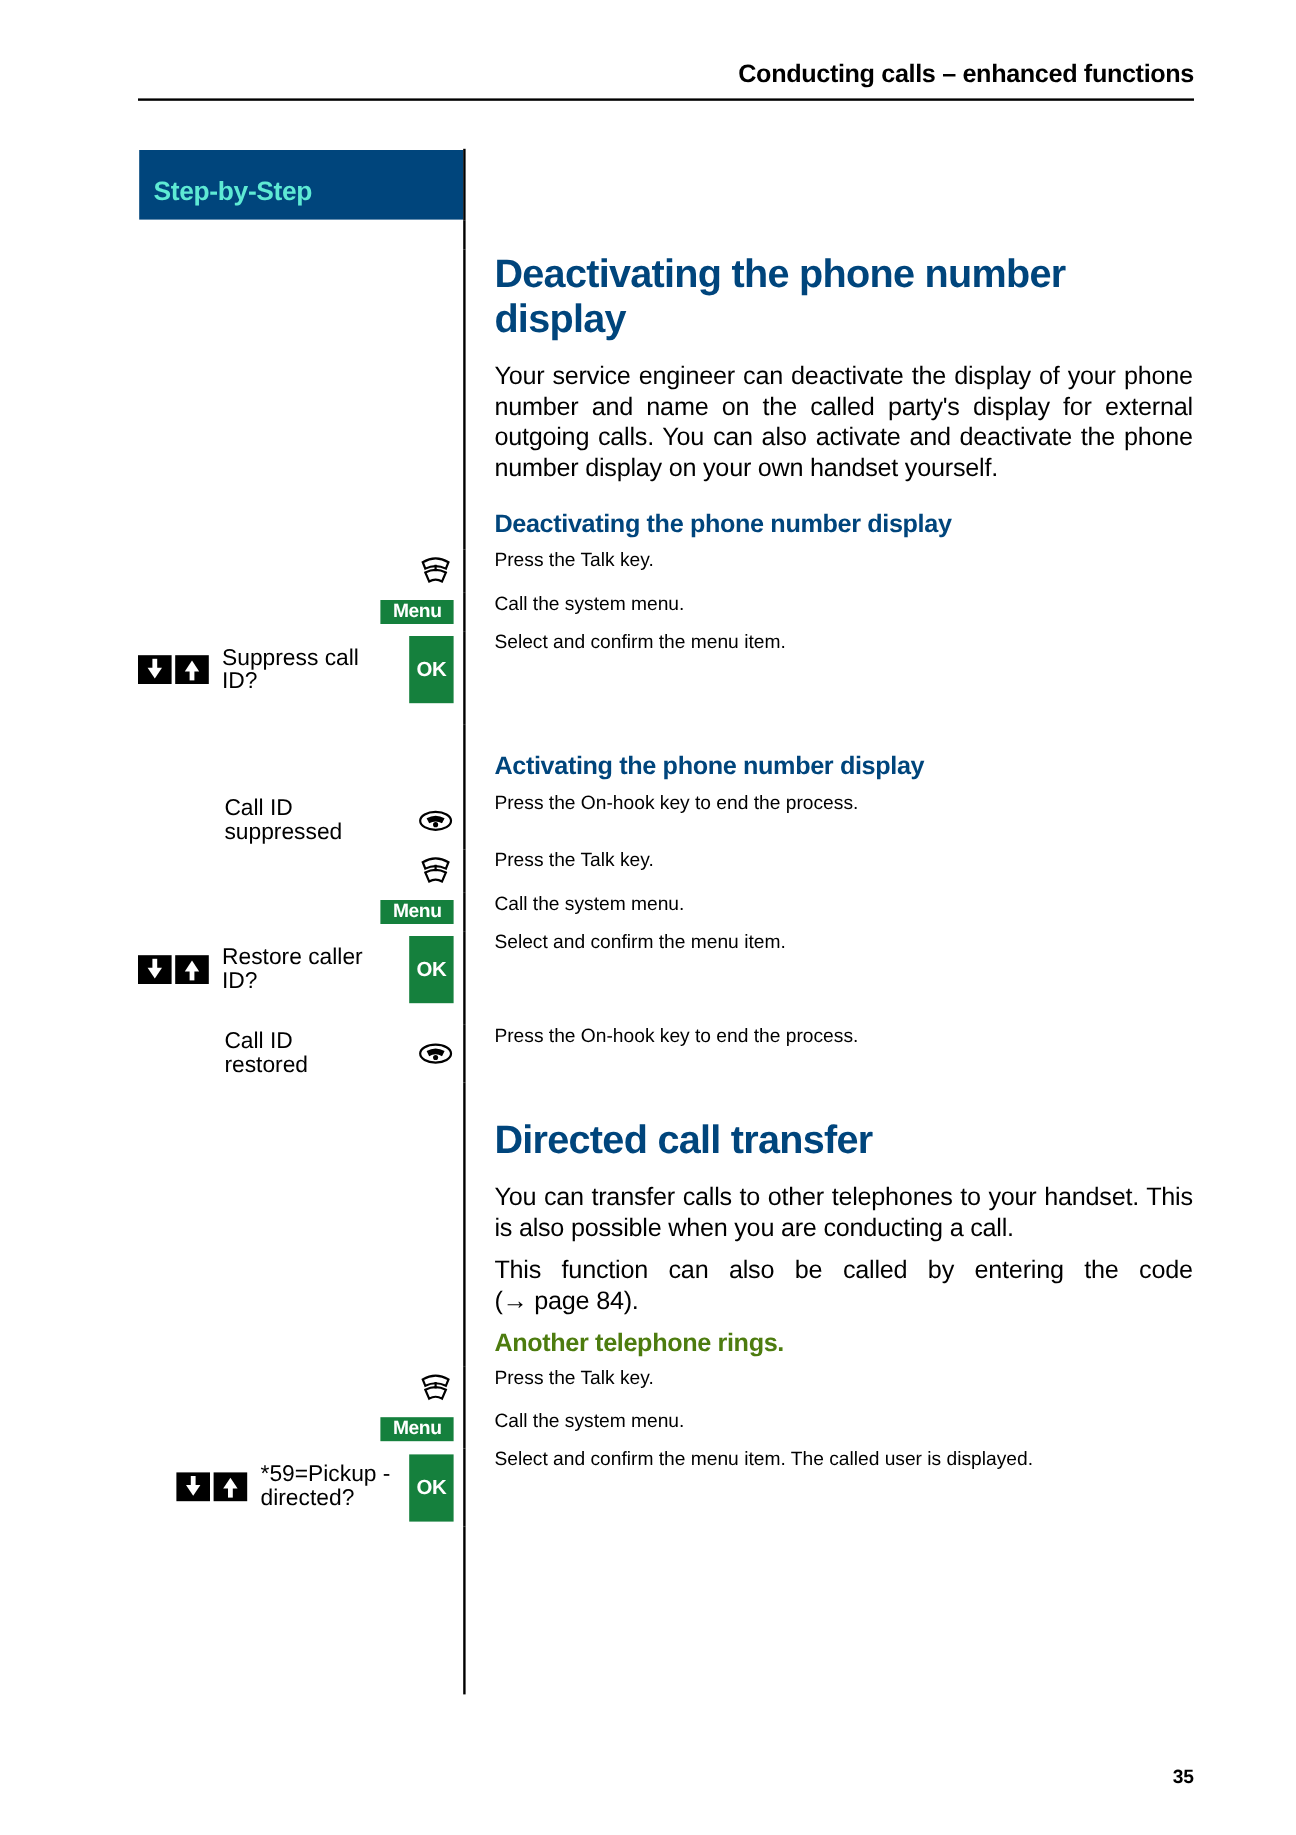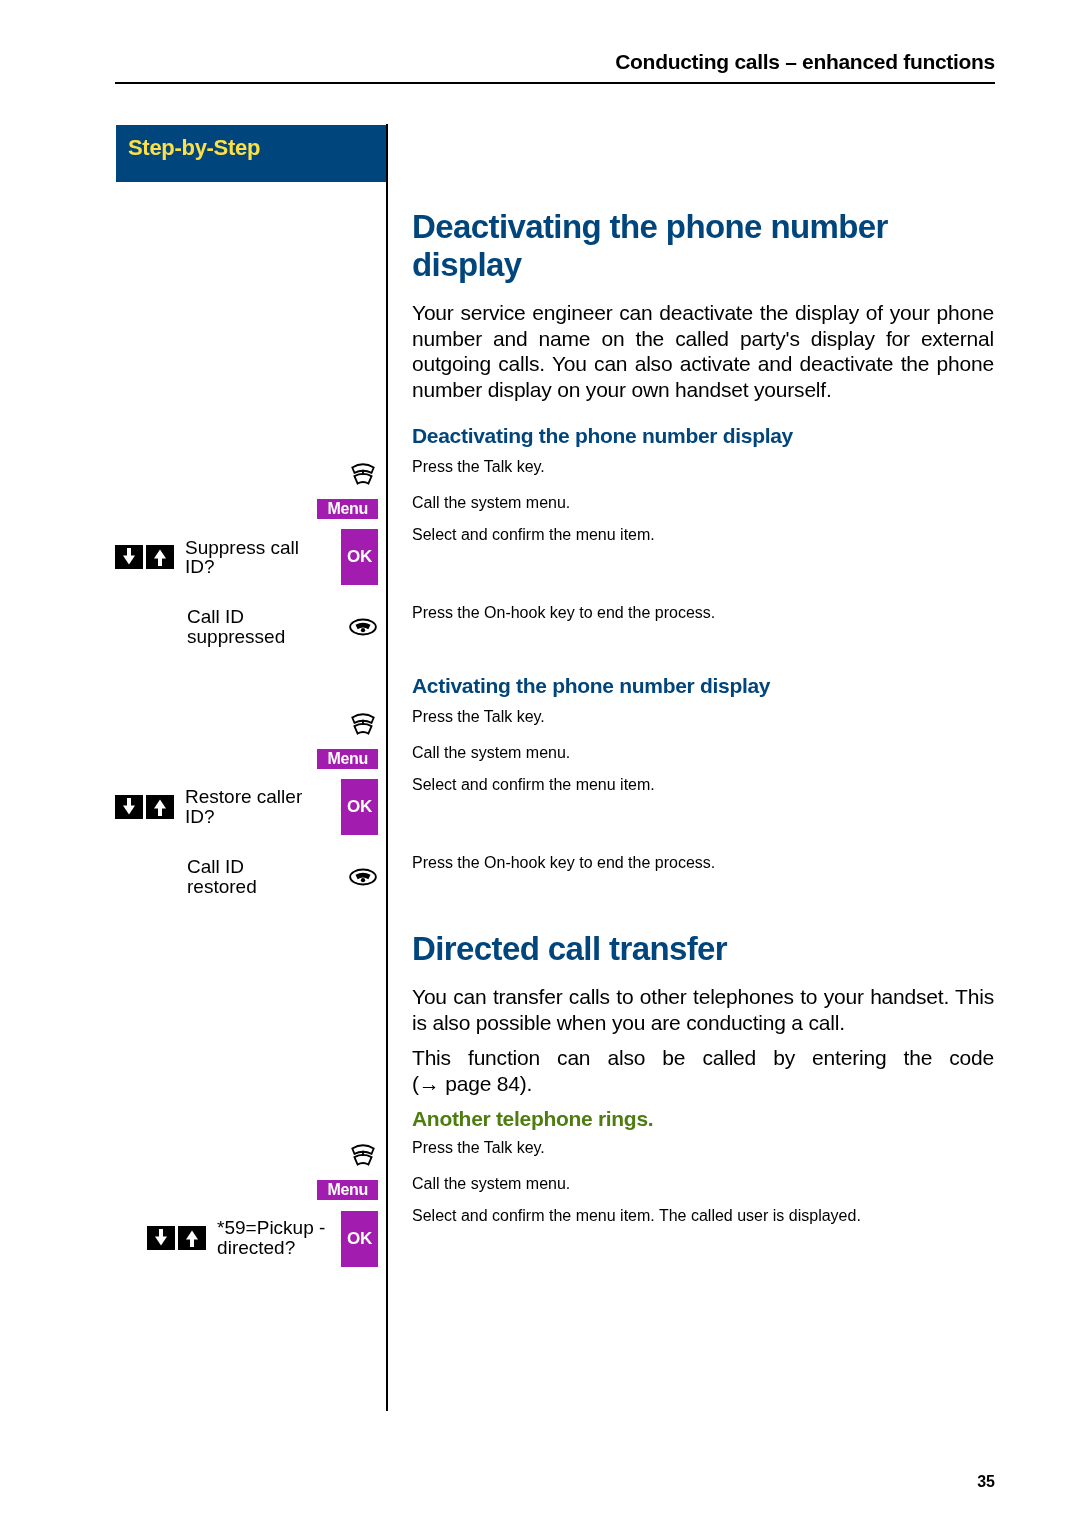--- a/index.html
+++ b/index.html
@@ -41,27 +41,27 @@
     box-sizing: border-box;
   }
   table.layout {
     border-collapse: collapse;
     width: 100%;
   }
   table.layout td {
     vertical-align: top;
   }
   .sbs-header {
-    height: 57px;
+    height: 34px;
     line-height: 46px;
     background: #00457c;
-    color: #fde047;
+    color: #5eead4;
     font-weight: 700;
     font-size: 22px;
-    padding: 0 12px;
+    padding: 12px 12px;
     letter-spacing: -0.3px;
   }
 
   h1.blue {
     color: #00457c;
     font-size: 33px;
     font-weight: 700;
     margin: 0 0 16px 0;
     letter-spacing: -0.6px;
   }
@@ -83,21 +83,21 @@
     font-size: 21px;
     line-height: 1.22;
     letter-spacing: -0.2px;
     margin: 0 0 10px 0;
     text-align: justify;
   }
 
   
   .key-black {
     display: inline-block;
-    background: #a21caf;
+    background: #15803d;
     color: #fff;
     font-size: 16px;
     font-weight: 700;
     padding: 1px 10px;
     vertical-align: middle;
     margin-left: 6px;
     letter-spacing: -0.3px;
   }
   .key-black.small {
     font-size: 17px;
@@ -272,42 +272,42 @@
       </td>
       <td class="right-col">
             <div class="desc" style="padding-left:0">Select and confirm the menu item.</div>
           </td>
     </tr>
     <tr>
           <td class="left-col" style="height:14px"></td>
           <td class="right-col"></td>
         </tr>
     <tr>
+      <td class="left-col"></td>
+      <td class="right-col">
+        <h2 class="blue">Activating the phone number display</h2>
+      </td>
+    </tr>
+
+    <tr>
       <td class="left-col" style="text-align:right;padding:4px 8px 4px 0;">
         <div class="lc-inner">
           <span class="disp-text" style="margin-left:72px">Call ID suppressed</span>
           <span class="gap"></span>
           <span class="icon-cell">
             <svg class="phone-icon" viewBox="0 0 28 22">
                   <use href="#onhook-icon"></use>
                 </svg>
           </span>
         </div>
       </td>
       <td class="right-col">
             <div class="desc" style="padding-left:0">Press the On-hook key to end the process.</div>
           </td>
     </tr>
-
-    <tr>
-      <td class="left-col"></td>
-      <td class="right-col">
-        <h2 class="blue">Activating the phone number display</h2>
-      </td>
-    </tr>
     <tr>
       <td class="left-col" style="text-align:right;padding:6px 8px 6px 0;">
         <span class="icon-cell">
           <svg class="phone-icon" viewBox="0 0 28 22">
                 <use href="#talk-icon"></use>
               </svg>
         </span>
       </td>
       <td class="right-col">
             <div class="desc" style="padding-left:0">Press the Talk key.</div>

